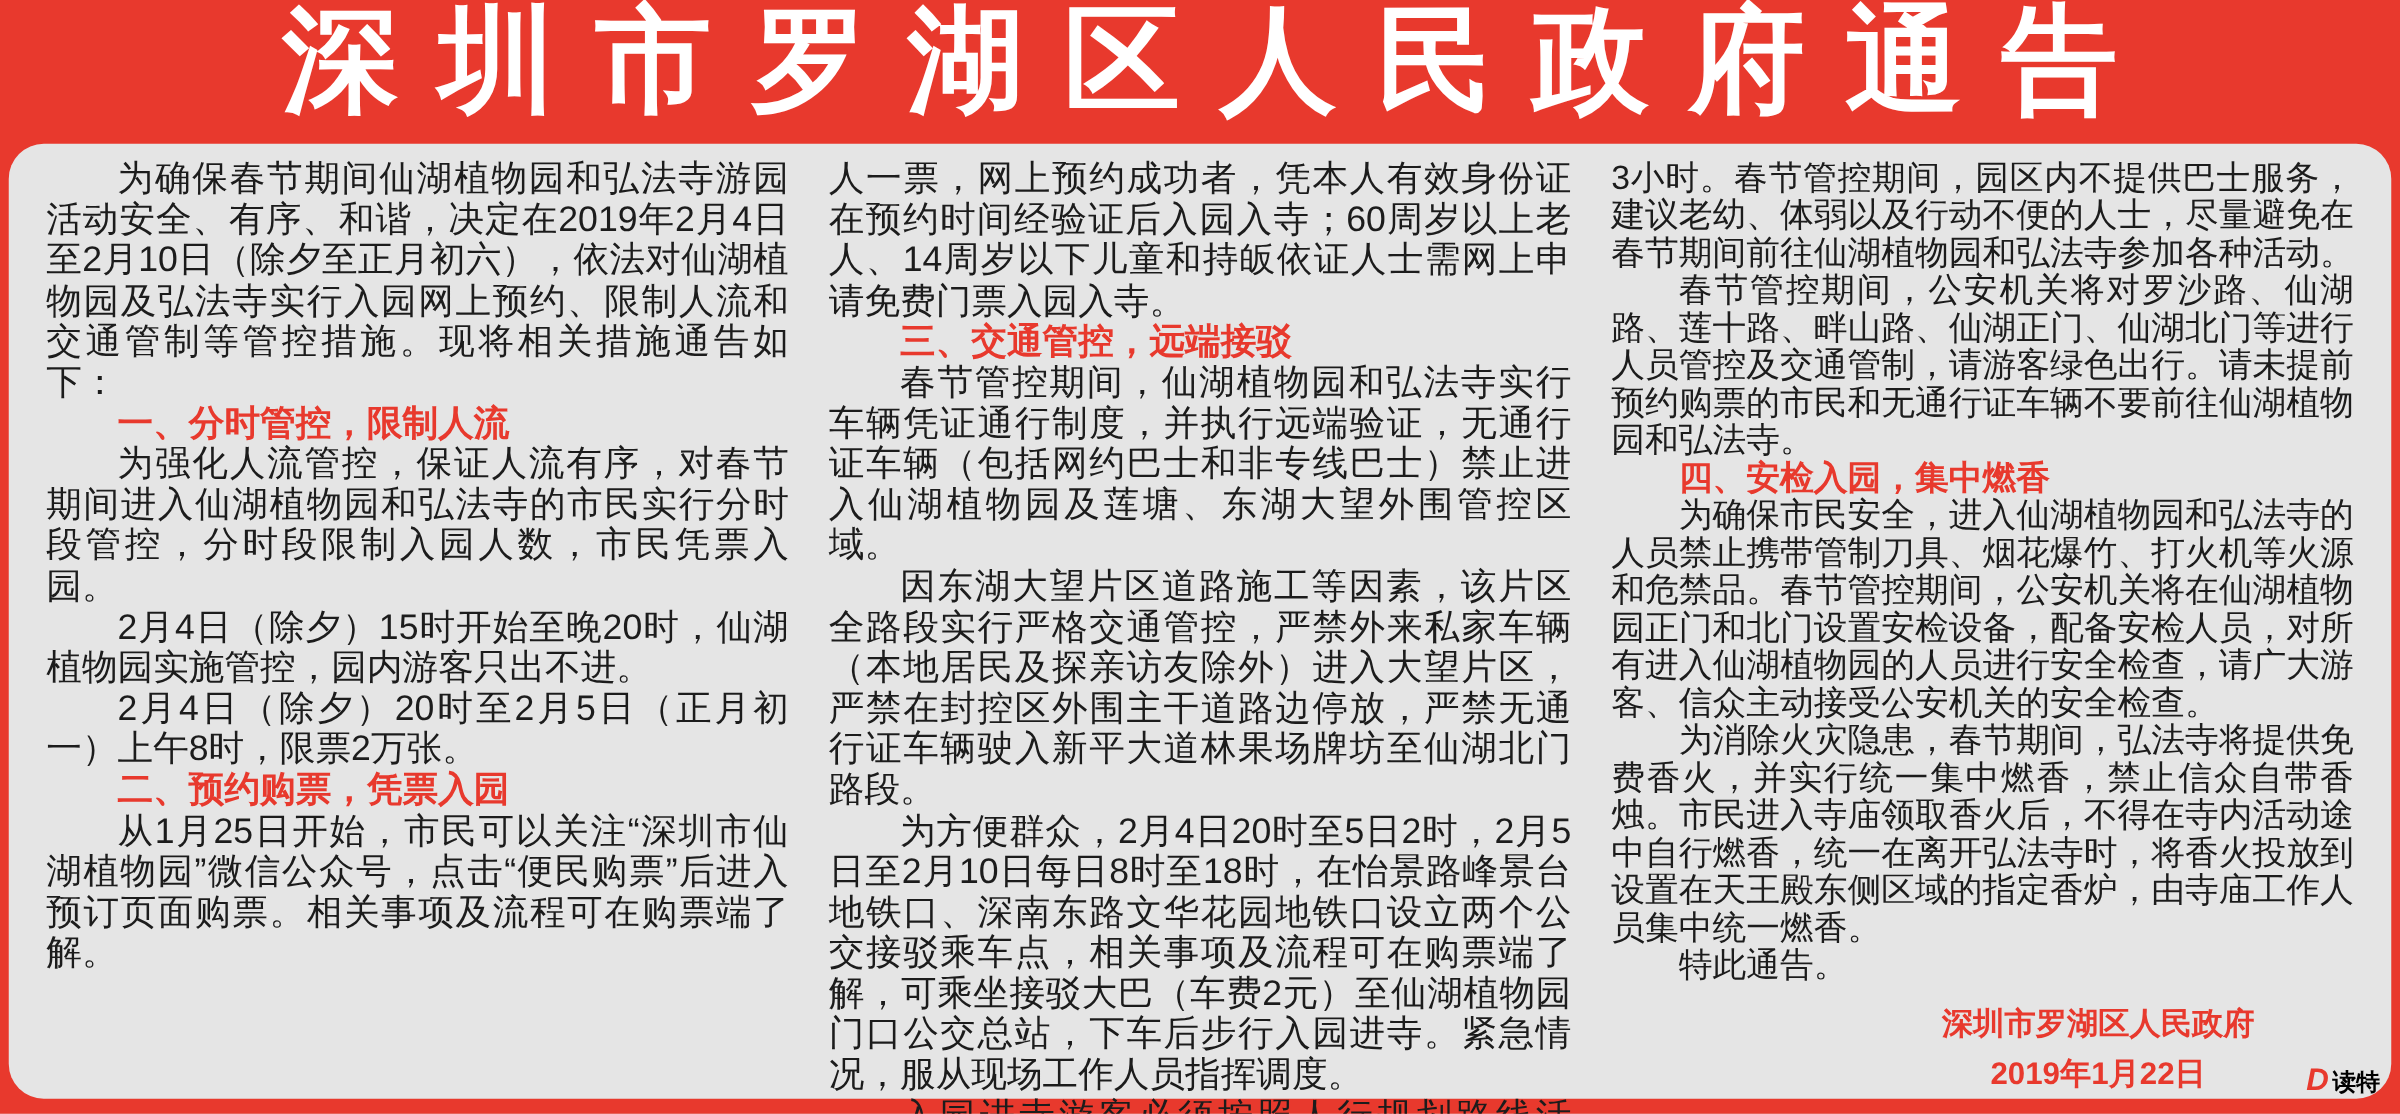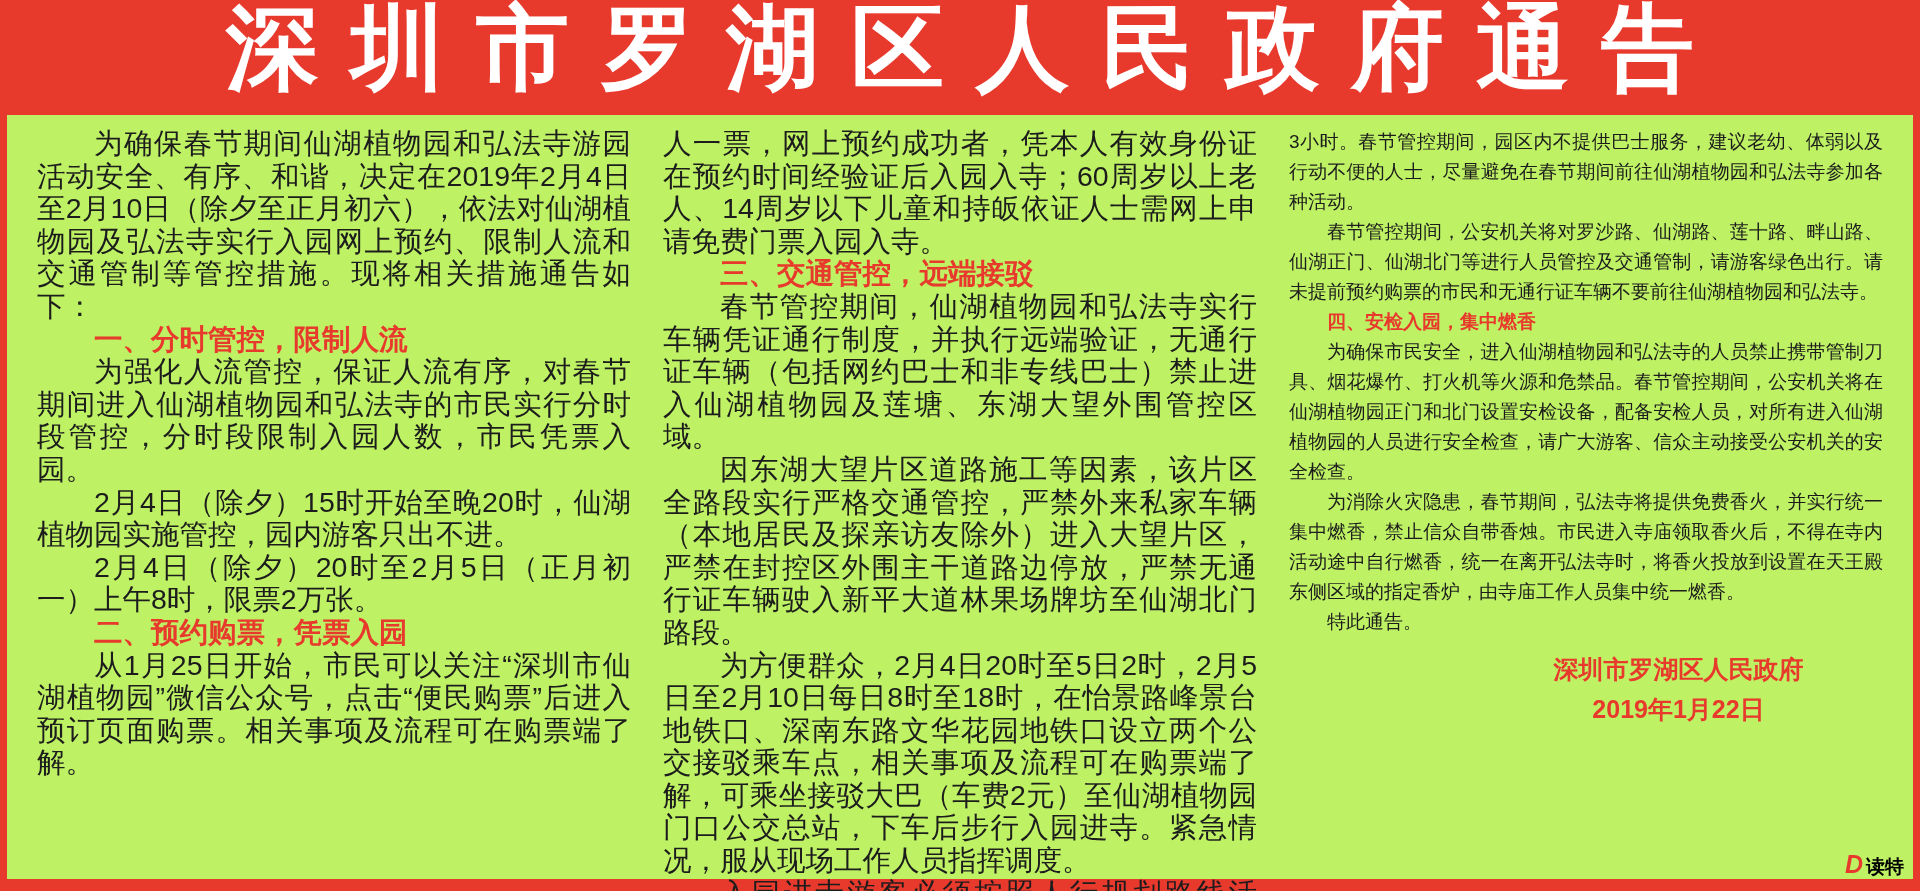--- a/index.html
+++ b/index.html
@@ -18,41 +18,42 @@
     color: #ffffff;
     font-size: 93px;
     font-weight: 900;
     letter-spacing: 32px;
     text-indent: 32px;
     line-height: 1;
     white-space: nowrap;
   }
   .sheet {
     position: absolute; top: 115px; left: 7px; right: 7px; bottom: 12px;
-    background: #bef264;
+    background: #e5e5e5;
     box-sizing: border-box;
     padding: 12px 30px 0 30px;
     display: flex;
     gap: 32px;
+    border-radius: 28px;
   }
   .column { flex: 1 1 0; min-width: 0; }
   .para, .heading {
     margin: 0;
     font-size: 28.5px;
     line-height: 32.6px;
     color: #1c1c1c;
     text-align: justify;
     text-indent: 2em;
   }
   .heading {
     color: #e8392d;
     font-weight: bold;
   }
   .column.c3 .para, .column.c3 .heading {
-    font-size: 19px;
+    font-size: 27px;
     line-height: 30px;
   }
   .no-indent { text-indent: 0; }
   .flush { text-align-last: justify; }
   .signature {
     margin: 12px 0 0 0;
     font-size: 25px;
     line-height: 40px;
     font-weight: bold;
     color: #e8392d;

